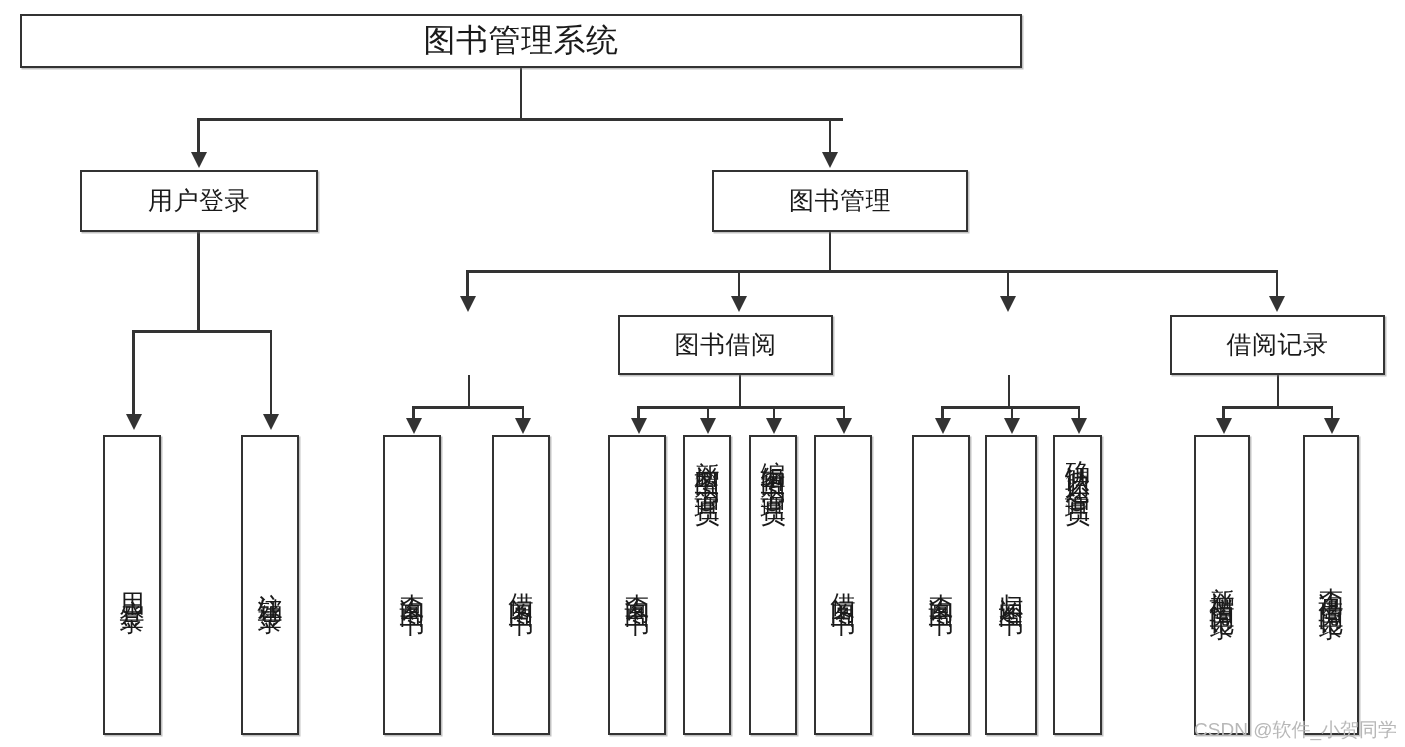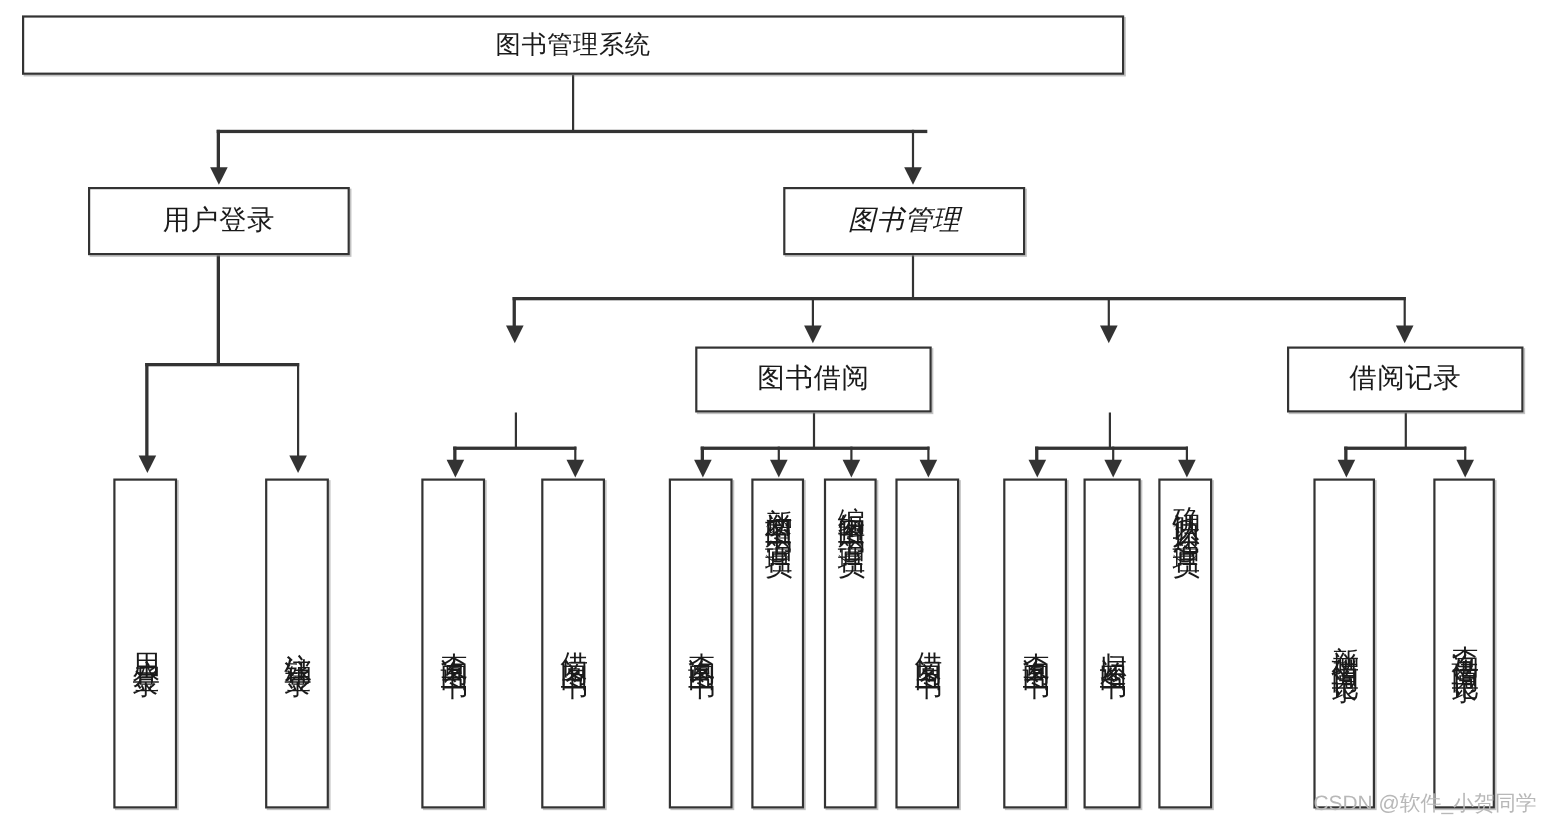--- a/index.html
+++ b/index.html
@@ -34,21 +34,21 @@
   .node-label {
     white-space: nowrap;
     line-height: 1.18;
     letter-spacing: 0.5px;
   }
   
   .node-h .node-label {
     font-size: 25px;
   }
   .node-root .node-label {
-    font-size: 23px;
+    font-size: 32px;
   }
   
   .node-v {
     align-items: flex-start;
     justify-content: center;
     padding-top: 0;
   }
   .node-v .node-label {
     writing-mode: vertical-rl;
     text-orientation: upright;
@@ -151,25 +151,25 @@
   <div class="conn-v" style="left:1330.5px; top:406px; height:14px;"></div>
   <div class="arrow-head" style="left:1324px; top:418px;"></div>
 
   <div class="node-box node-h node-root" style="left:20px; top:14px; width:1002px; height:54px;">
     <span class="node-label">图书管理系统</span>
   </div>
 
   <div class="node-box node-h" style="left:80px; top:170px; width:238px; height:62px;">
     <span class="node-label">用户登录</span>
   </div>
-  <div class="node-box node-h" style="left:712px; top:170px; width:220px; height:62px;font-style:italic;">
+  <div class="node-box node-h" style="left:712px; top:170px; width:256px; height:62px;">
     <span class="node-label">图书管理</span>
   </div>
 
-  <div class="node-box node-h" style="left:632px; top:315px; width:215px; height:60px;">
+  <div class="node-box node-h" style="left:618px; top:315px; width:215px; height:60px;">
     <span class="node-label">图书借阅</span>
   </div>
   <div class="node-box node-h" style="left:1170px; top:315px; width:215px; height:60px;">
     <span class="node-label">借阅记录</span>
   </div>
 
   <div class="node-box node-v center-v" style="left:103px; top:435px; width:58px; height:300px;">
     <span class="node-label">用户登录</span>
   </div>
   <div class="node-box node-v center-v" style="left:241px; top:435px; width:58px; height:300px;">

